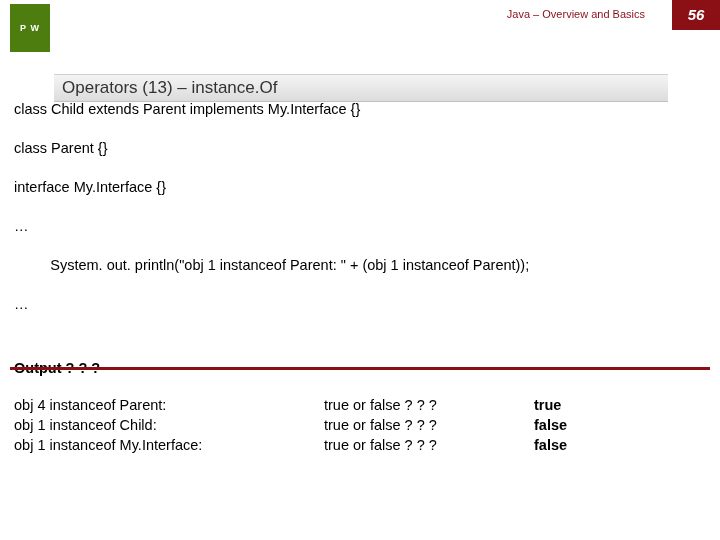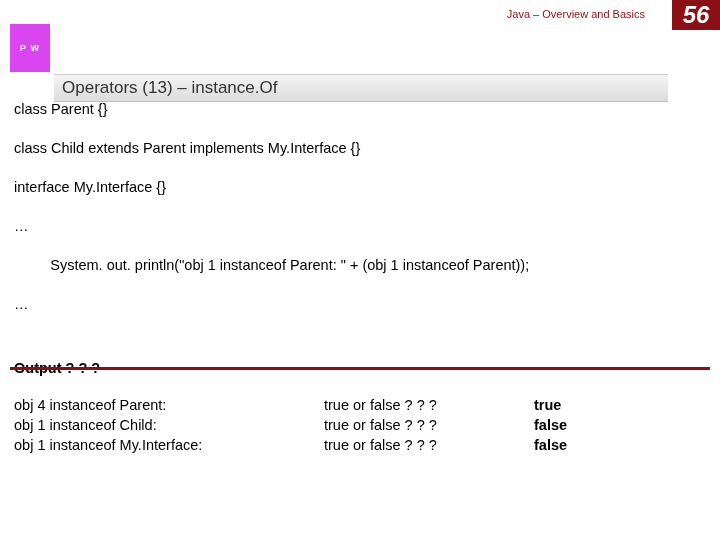--- a/index.html
+++ b/index.html
@@ -33,33 +33,33 @@
     top: 0;
   }
   .page-badge {
     position: absolute;
     top: 0;
     right: 0;
     width: 48px;
     height: 30px;
     background: #8a1015;
     color: #fff;
-    font-size: 24px;
+    font-size: 15px;
     font-weight: bold;
     font-style: italic;
     text-align: center;
     line-height: 30px;
   }
   .logo {
     position: absolute;
-    top: 24px;
+    top: 4px;
     left: 10px;
     width: 40px;
     height: 48px;
-    background: #d946ef;
+    background: #4d7c0f;
     display: flex;
     align-items: center;
     justify-content: center;
   }
   .logo-text {
     color: #fff;
     font-size: 9px;
     font-weight: bold;
     letter-spacing: 1px;
   }
@@ -130,22 +130,22 @@
     <span class="logo-text">P W</span>
   </div>
 
   <div class="title-bar">
     <span class="title">Operators (13) – instance.Of</span>
   </div>
 
   <div class="content">
 
     <div class="code-block">
+<div>class Child extends Parent implements My.Interface {}</div>
 <div>class Parent {}</div>
-<div>class Child extends Parent implements My.Interface {}</div>
 <div>interface My.Interface {}</div>
 <div>…</div>
 <div>         System. out. println("obj 1 instanceof Parent: " + (obj 1 instanceof Parent));</div>
 <div>…</div>
     </div>
 
     <div class="output-heading">Output ? ? ?</div>
 
     <div class="cols">
       <div class="col col1">

